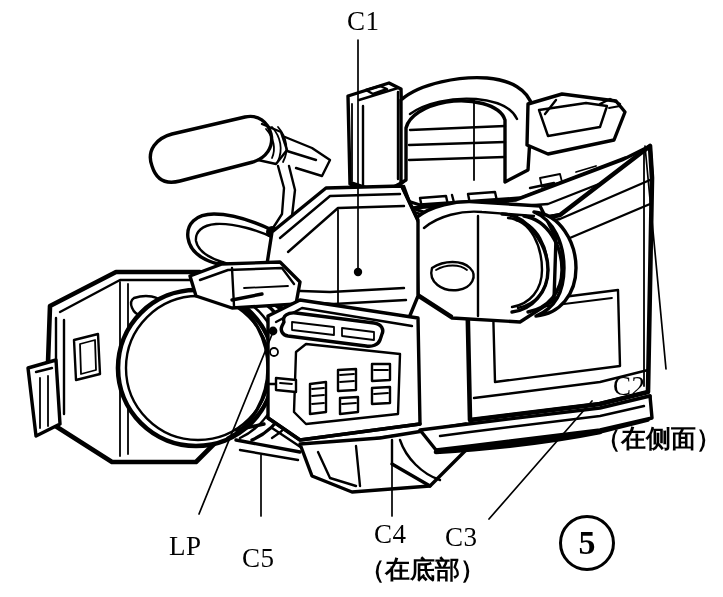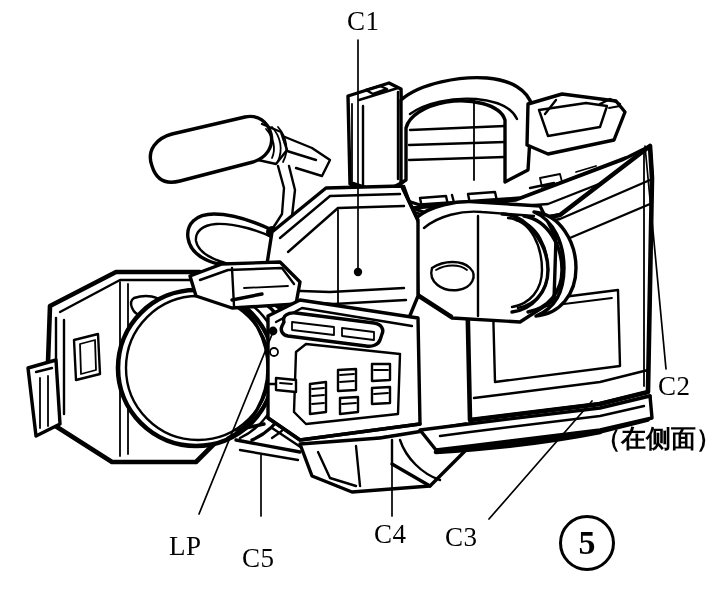--- a/index.html
+++ b/index.html
@@ -278,26 +278,27 @@
       <path class="leader" d="M 489 519 L 592 401"></path>
       <path class="leader" d="M 392 516 L 392 463"></path>
       <path class="leader" d="M 261 516 L 261 455"></path>
       <path class="leader" d="M 199 514 L 273 332"></path>
     </g>
 
   </svg>
 
   <div class="lbl" style="left:347px; top:8px;">C1</div>
 
-  <div class="lbl" style="left:658px; top:373px;">C2</div>
+  <div class="lbl" style="left:613px; top:373px;">C2</div>
   <div class="lbl lbl-cjk" style="left:596px; top:407px;margin-top:19px;">（在侧面）</div>
 
   <div class="lbl" style="left:445px; top:524px;">C3</div>
 
   <div class="lbl" style="left:374px; top:521px;">C4</div>
+  <div class="lbl lbl-cjk" style="left:360px; top:557px;">（在底部）</div>
 
   <div class="lbl" style="left:242px; top:521px;margin-top:24px;">C5</div>
 
   <div class="lbl" style="left:169px; top:533px;">LP</div>
 
   <div class="fignum" style="left:559px; top:515px;">5</div>
 
 </div>
 
 </body></html>

